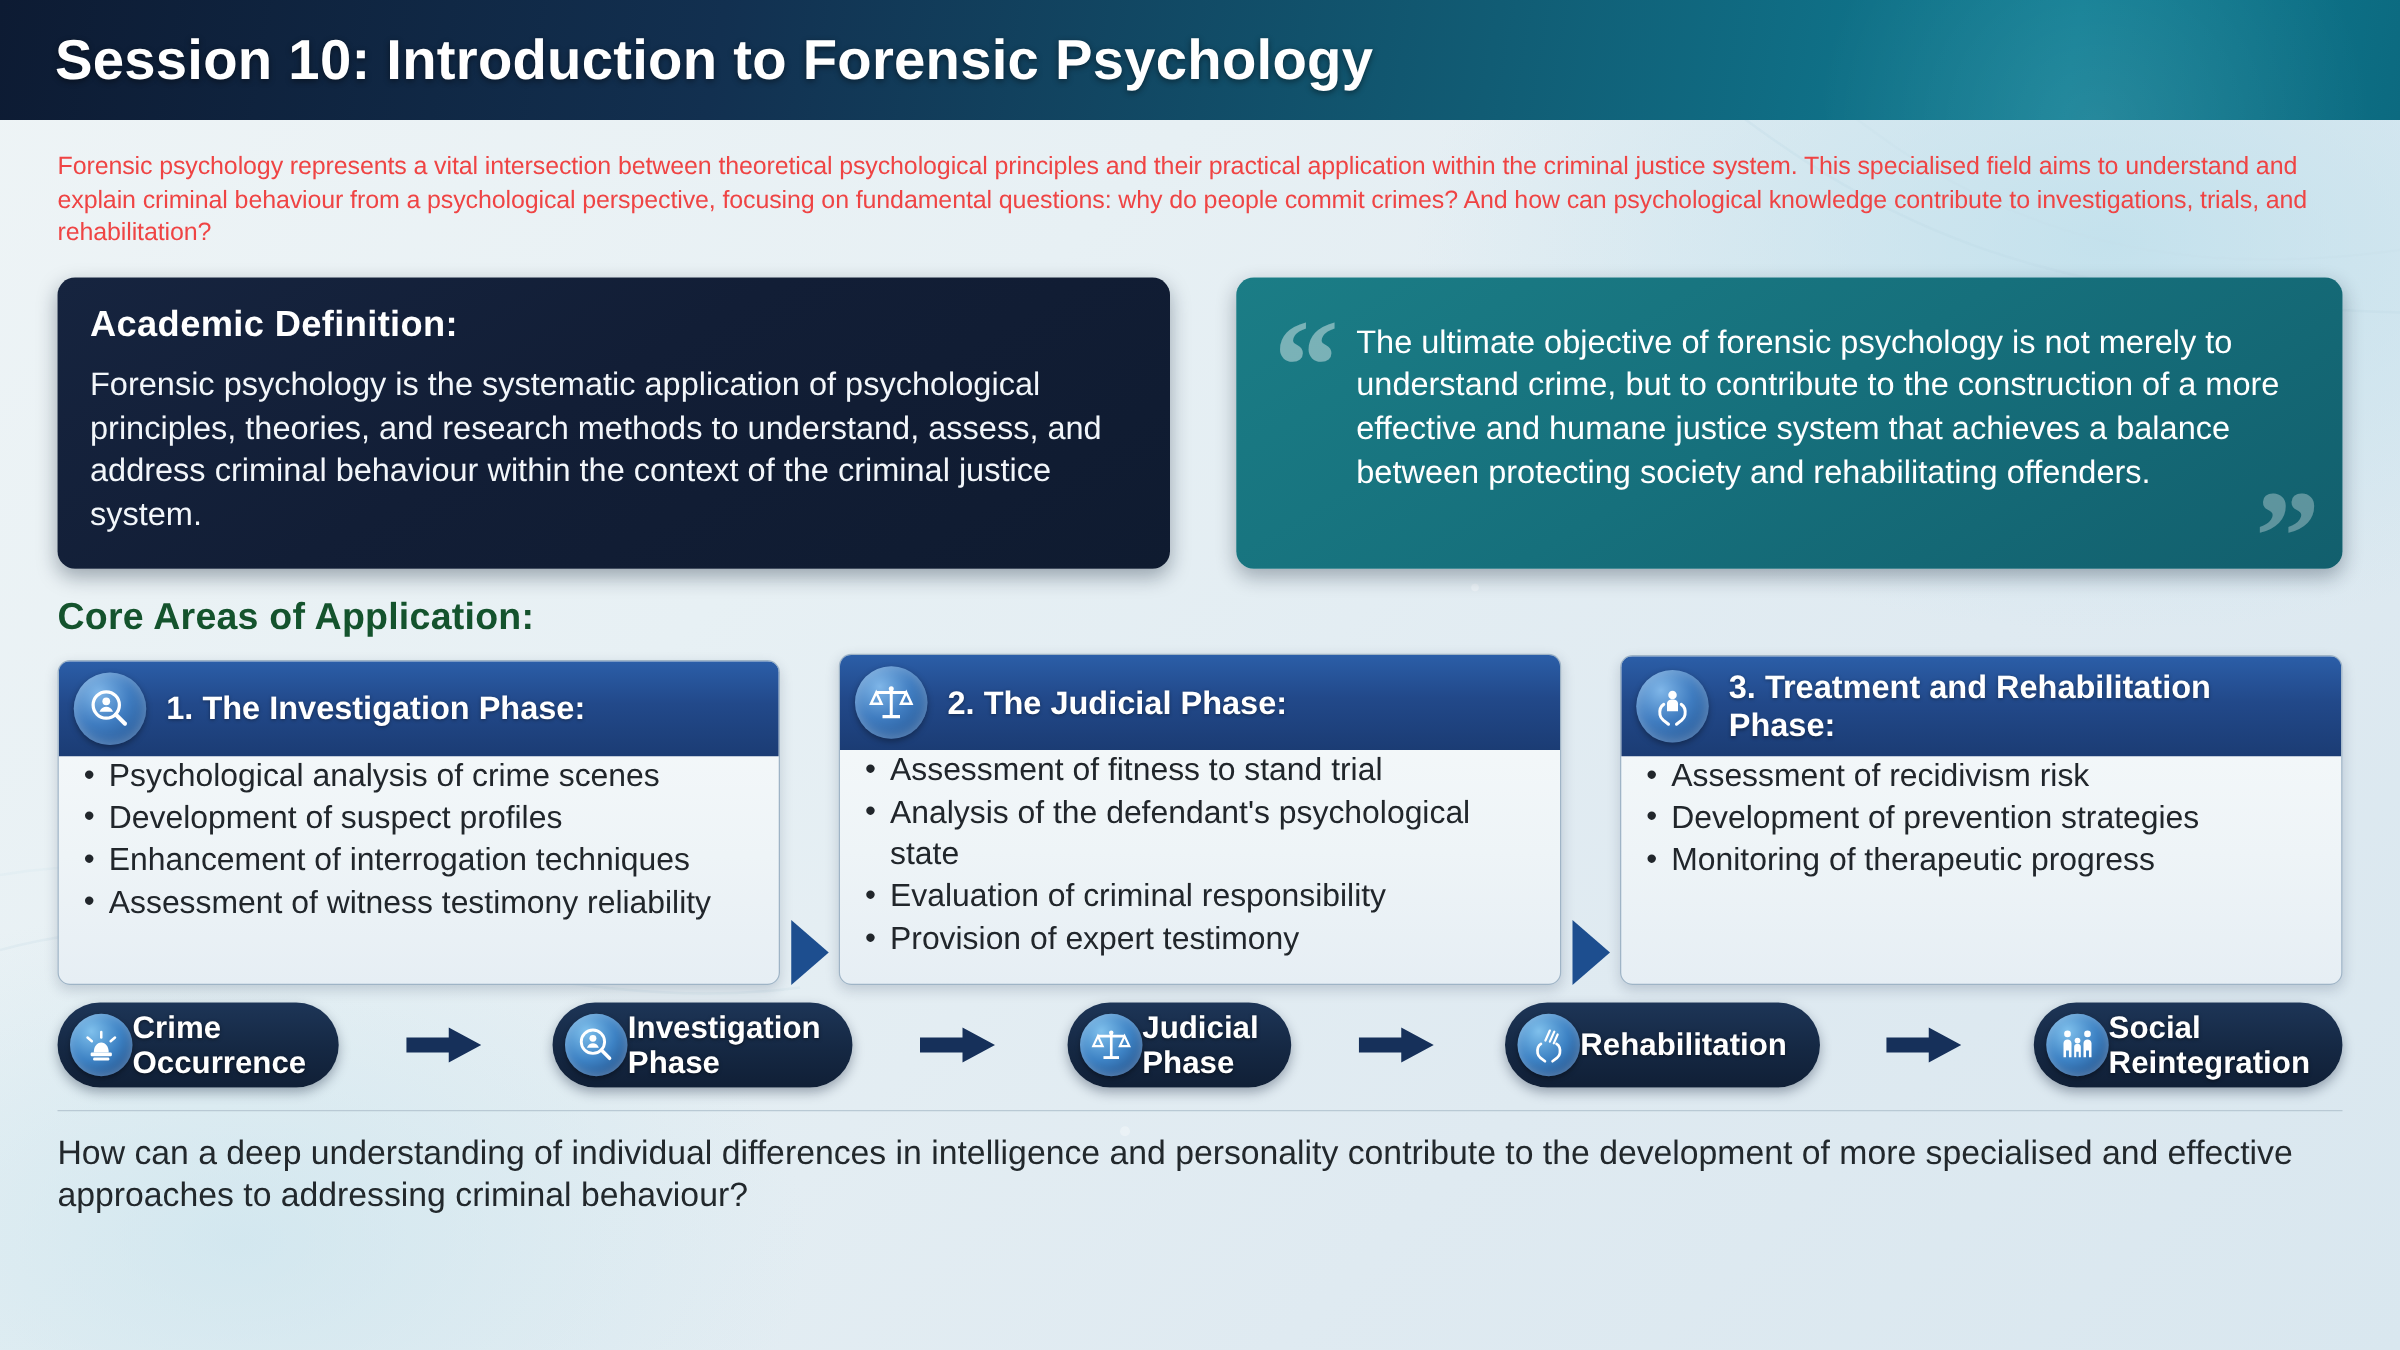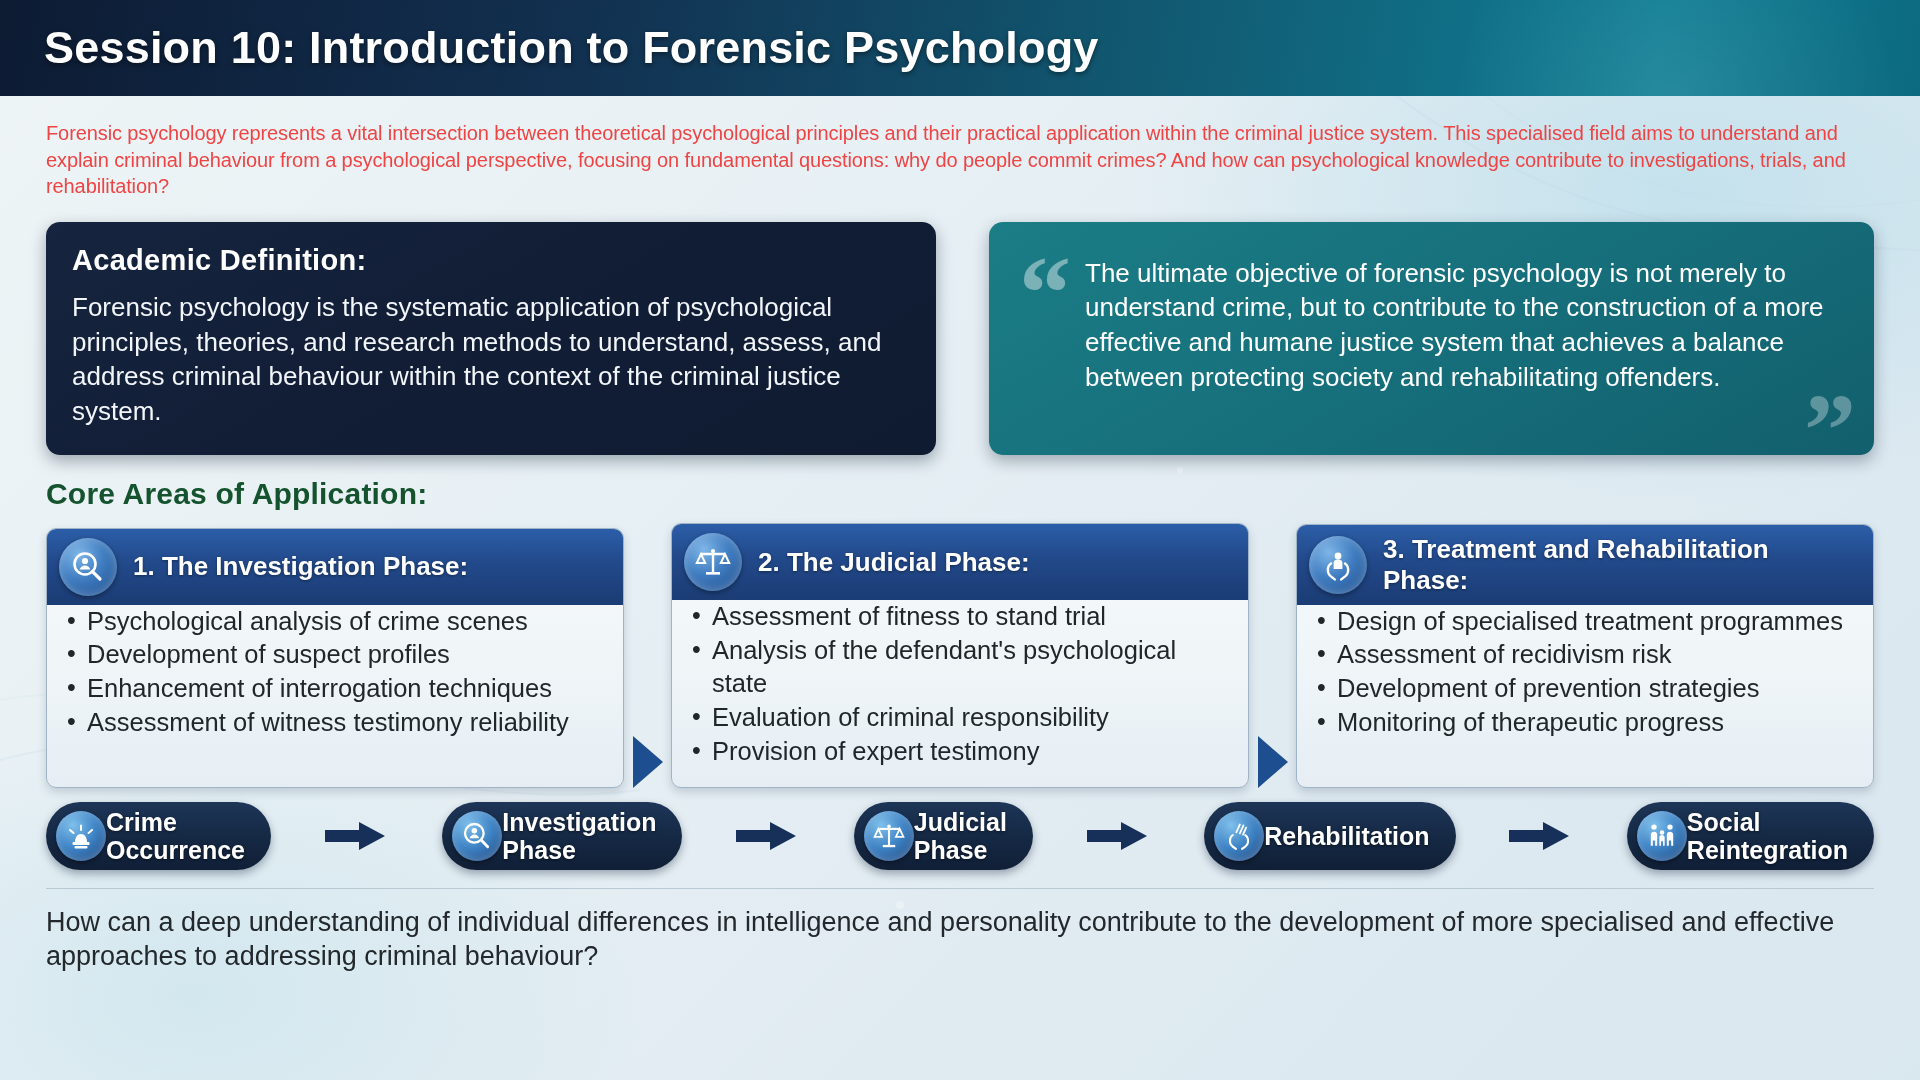--- a/index.html
+++ b/index.html
@@ -350,21 +350,20 @@
             <circle cx="18" cy="9" r="3.4" fill="#ffffff"></circle>
             <path d="M13.6 22v-6.2c0-2.1 1.9-3.3 4.4-3.3s4.4 1.2 4.4 3.3V22z" fill="#ffffff"></path>
             <path d="M11 16.5c-2.6 1.6-3.6 4.4-3 8.4.2 1.4 1.1 2.9 2.6 4.2l4.2 3.3" fill="none" stroke="#ffffff" stroke-width="2.4" stroke-linecap="round"></path>
             <path d="M25 16.5c2.6 1.6 3.6 4.4 3 8.4-.2 1.4-1.1 2.9-2.6 4.2l-4.2 3.3" fill="none" stroke="#ffffff" stroke-width="2.4" stroke-linecap="round"></path>
           </svg>
         </span>
         <span class="phase-head-title">3. Treatment and Rehabilitation Phase:</span>
       </div>
       <div class="phase-body">
         <ul>
-          <li>Design of specialised treatment programmes</li>
           <li>Assessment of recidivism risk</li>
           <li>Development of prevention strategies</li>
           <li>Monitoring of therapeutic progress</li>
         </ul>
       </div>
     </div>
 
   </div>
 
   <div class="flow">

